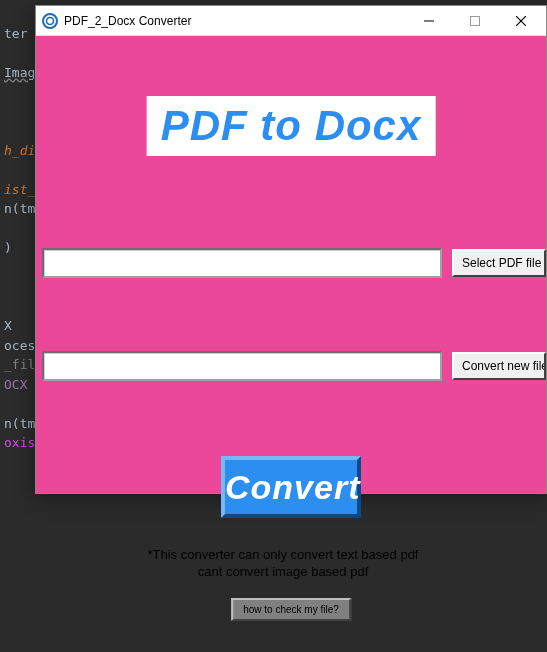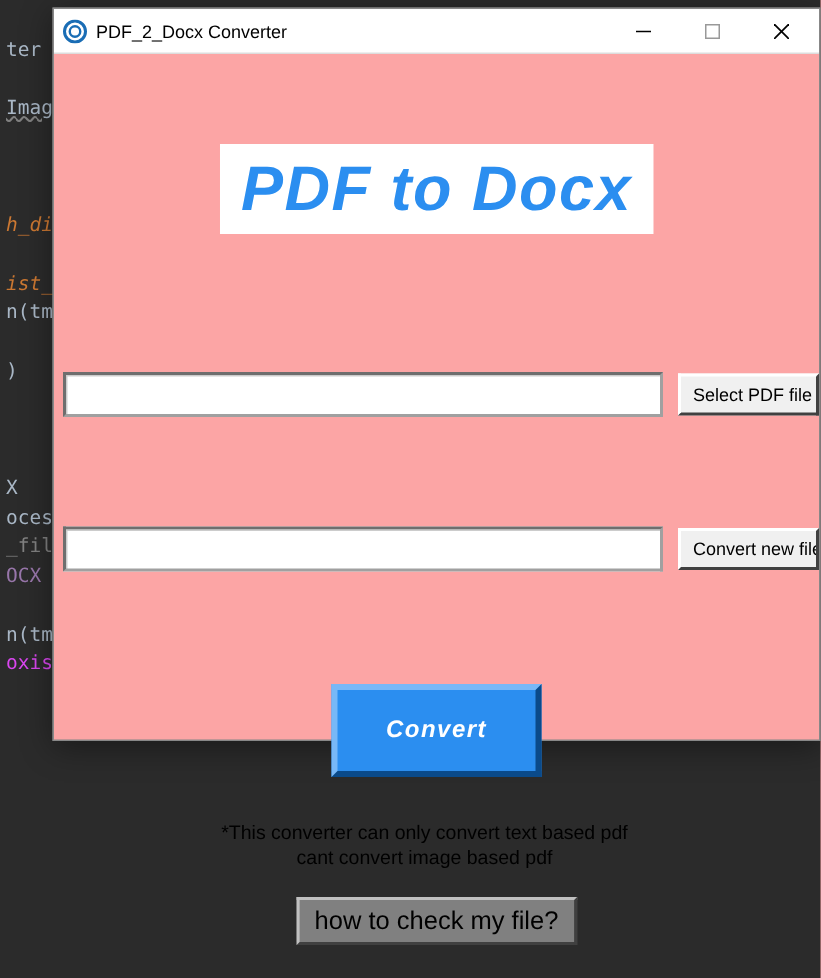--- a/index.html
+++ b/index.html
@@ -62,21 +62,21 @@
     width: 46px; height: 30px;
     display: flex; align-items: center; justify-content: center;
     color: #000;
   }
   .titlebar .ctrl.max { color: #999; }
 
   .client {
     position: relative;
     width: 100%;
     height: calc(100% - 30px);
-    background: #fca5a5;
+    background: #ec4899;
   }
 
   .logo {
     position: absolute;
     left: 50%;
     top: 60px;
     transform: translateX(-50%);
     background: #fff;
     padding: 6px 14px;
     font-family: Arial, sans-serif;
@@ -131,21 +131,21 @@
     left: 50%;
     top: 420px;
     transform: translateX(-50%);
     width: 140px;
     height: 62px;
     background: #2b8ef0;
     border: 4px solid;
     border-color: #78b8f7 #0a4a8a #0a4a8a #78b8f7;
     color: #fff;
     font-family: Arial, sans-serif;
-    font-size: 16px;
+    font-size: 34px;
     font-weight: 900;
     font-style: italic;
     cursor: pointer;
     letter-spacing: 1px;
   }
 
   .note {
     position: absolute;
     left: 0; right: 16px;
     top: 511px;
@@ -157,21 +157,21 @@
 
   .helpbtn {
     position: absolute;
     left: 50%;
     top: 562px;
     transform: translateX(-50%);
     padding: 4px 10px;
     background: #808080;
     border: 2px solid;
     border-color: #c0c0c0 #404040 #404040 #c0c0c0;
-    font-size: 17px;
+    font-size: 10px;
     cursor: pointer;
   }
 </style>
 </head>
 <body>
 
 <div class="bg-code">
 <span>ter</span>
 
 <span class="underline">Imag</span>

